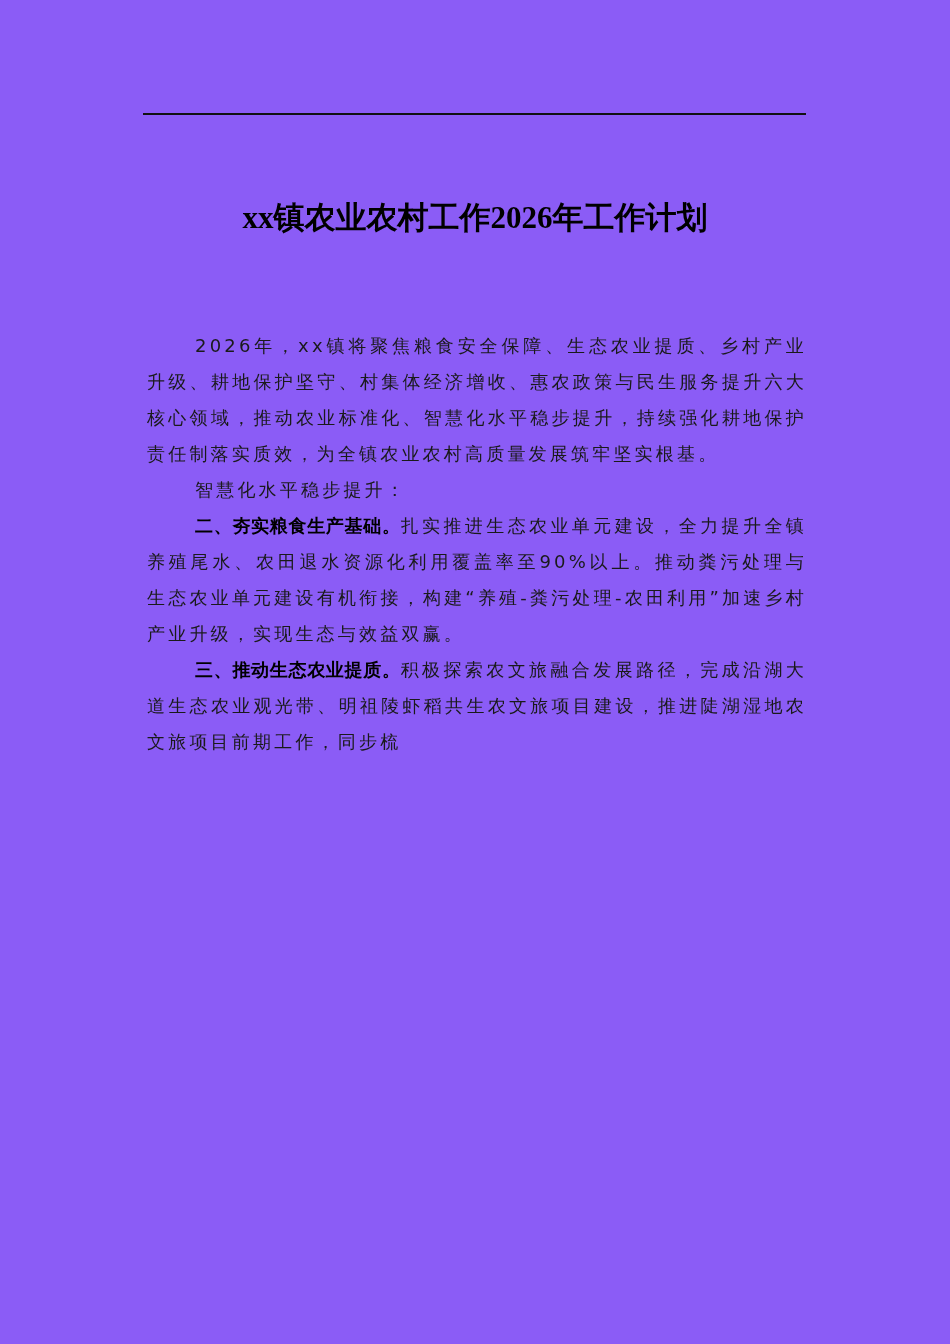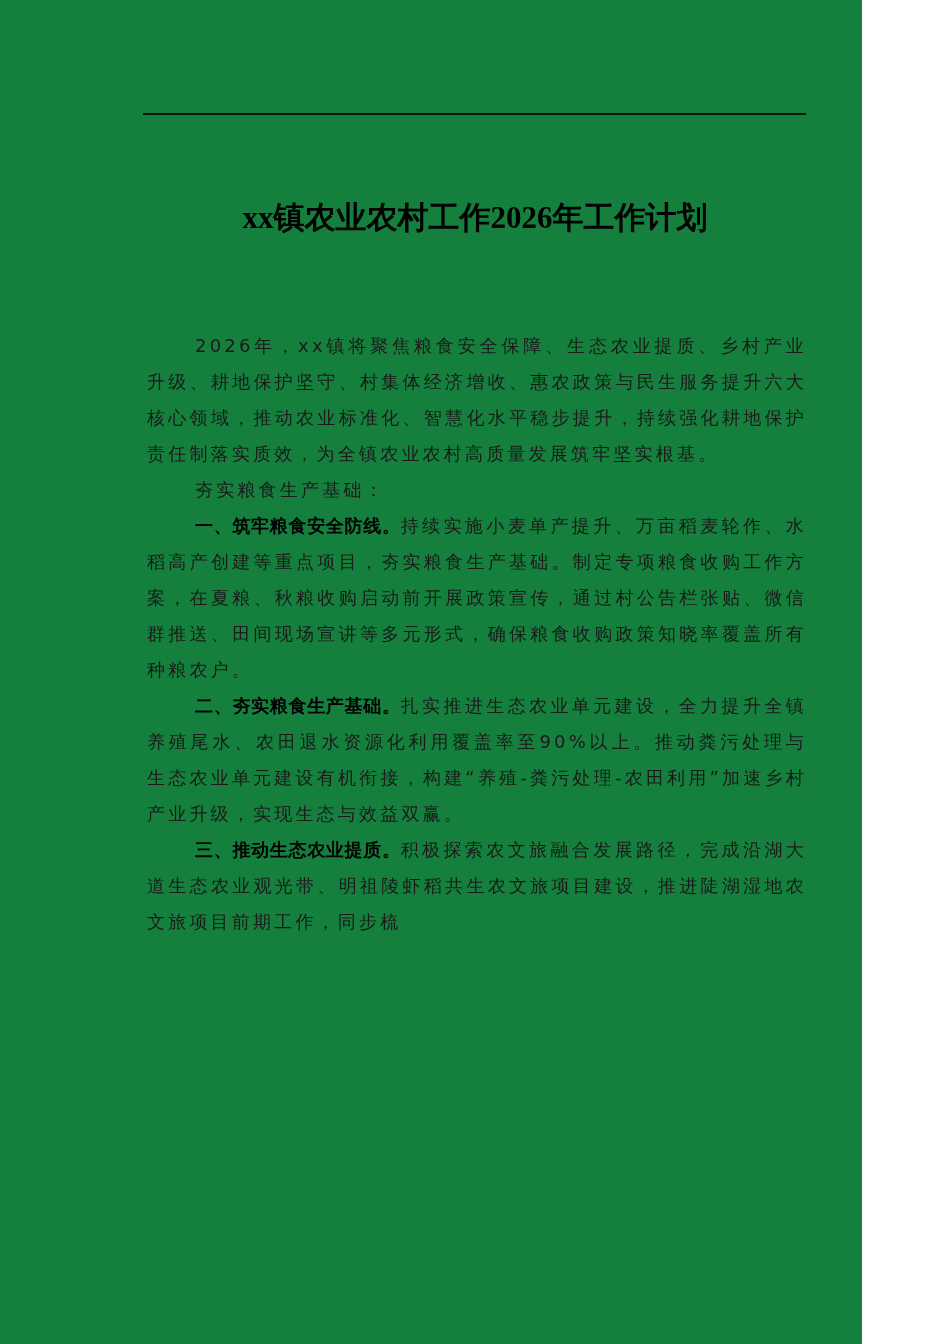--- a/index.html
+++ b/index.html
@@ -11,23 +11,23 @@
       width: 950px;
       height: 1344px;
       position: relative;
       overflow: hidden;
       font-family: "DejaVu Serif", "Liberation Serif", serif;
       color: #111111;
     }
     .page {
       position: absolute;
       left: 0; top: 0;
-      width: 862px;
+      width: 950px;
       height: 1344px;
-      background: #15803d;
+      background: #8b5cf6;
     }
     .header-rule {
       position: absolute;
       left: 143px;
       top: 113px;
       width: 663px;
       height: 0;
       border-top: 2px solid #111111;
     }
     .doc-title {
@@ -71,22 +71,21 @@
 <div class="page">
 
   <div class="header-rule"></div>
 
   <h1 class="doc-title" style="margin:0;">xx镇农业农村工作2026年工作计划</h1>
 
   <div class="body">
 
     <p class="para">2026年，xx镇将聚焦粮食安全保障、生态农业提质、乡村产业升级、耕地保护坚守、村集体经济增收、惠农政策与民生服务提升六大核心领域，推动农业标准化、智慧化水平稳步提升，持续强化耕地保护责任制落实质效，为全镇农业农村高质量发展筑牢坚实根基。</p>
 
-    <p class="para">夯实粮食生产基础：</p>
+    <p class="para">智慧化水平稳步提升：</p>
 
-    <p class="para"><span class="lead">一、筑牢粮食安全防线。</span><span>持续实施小麦单产提升、万亩稻麦轮作、水稻高产创建等重点项目，夯实粮食生产基础。制定专项粮食收购工作方案，在夏粮、秋粮收购启动前开展政策宣传，通过村公告栏张贴、微信群推送、田间现场宣讲等多元形式，确保粮食收购政策知晓率覆盖所有种粮农户。</span></p>
 
     <p class="para"><span class="lead">二、夯实粮食生产基础。</span><span>扎实推进生态农业单元建设，全力提升全镇养殖尾水、农田退水资源化利用覆盖率至90%以上。推动粪污处理与生态农业单元建设有机衔接，构建“养殖-粪污处理-农田利用”加速乡村产业升级，实现生态与效益双赢。</span></p>
 
     <p class="para"><span class="lead">三、推动生态农业提质。</span><span>积极探索农文旅融合发展路径，完成沿湖大道生态农业观光带、明祖陵虾稻共生农文旅项目建设，推进陡湖湿地农文旅项目前期工作，同步梳</span></p>
 
   </div>
 </div>
 
 </body></html>

